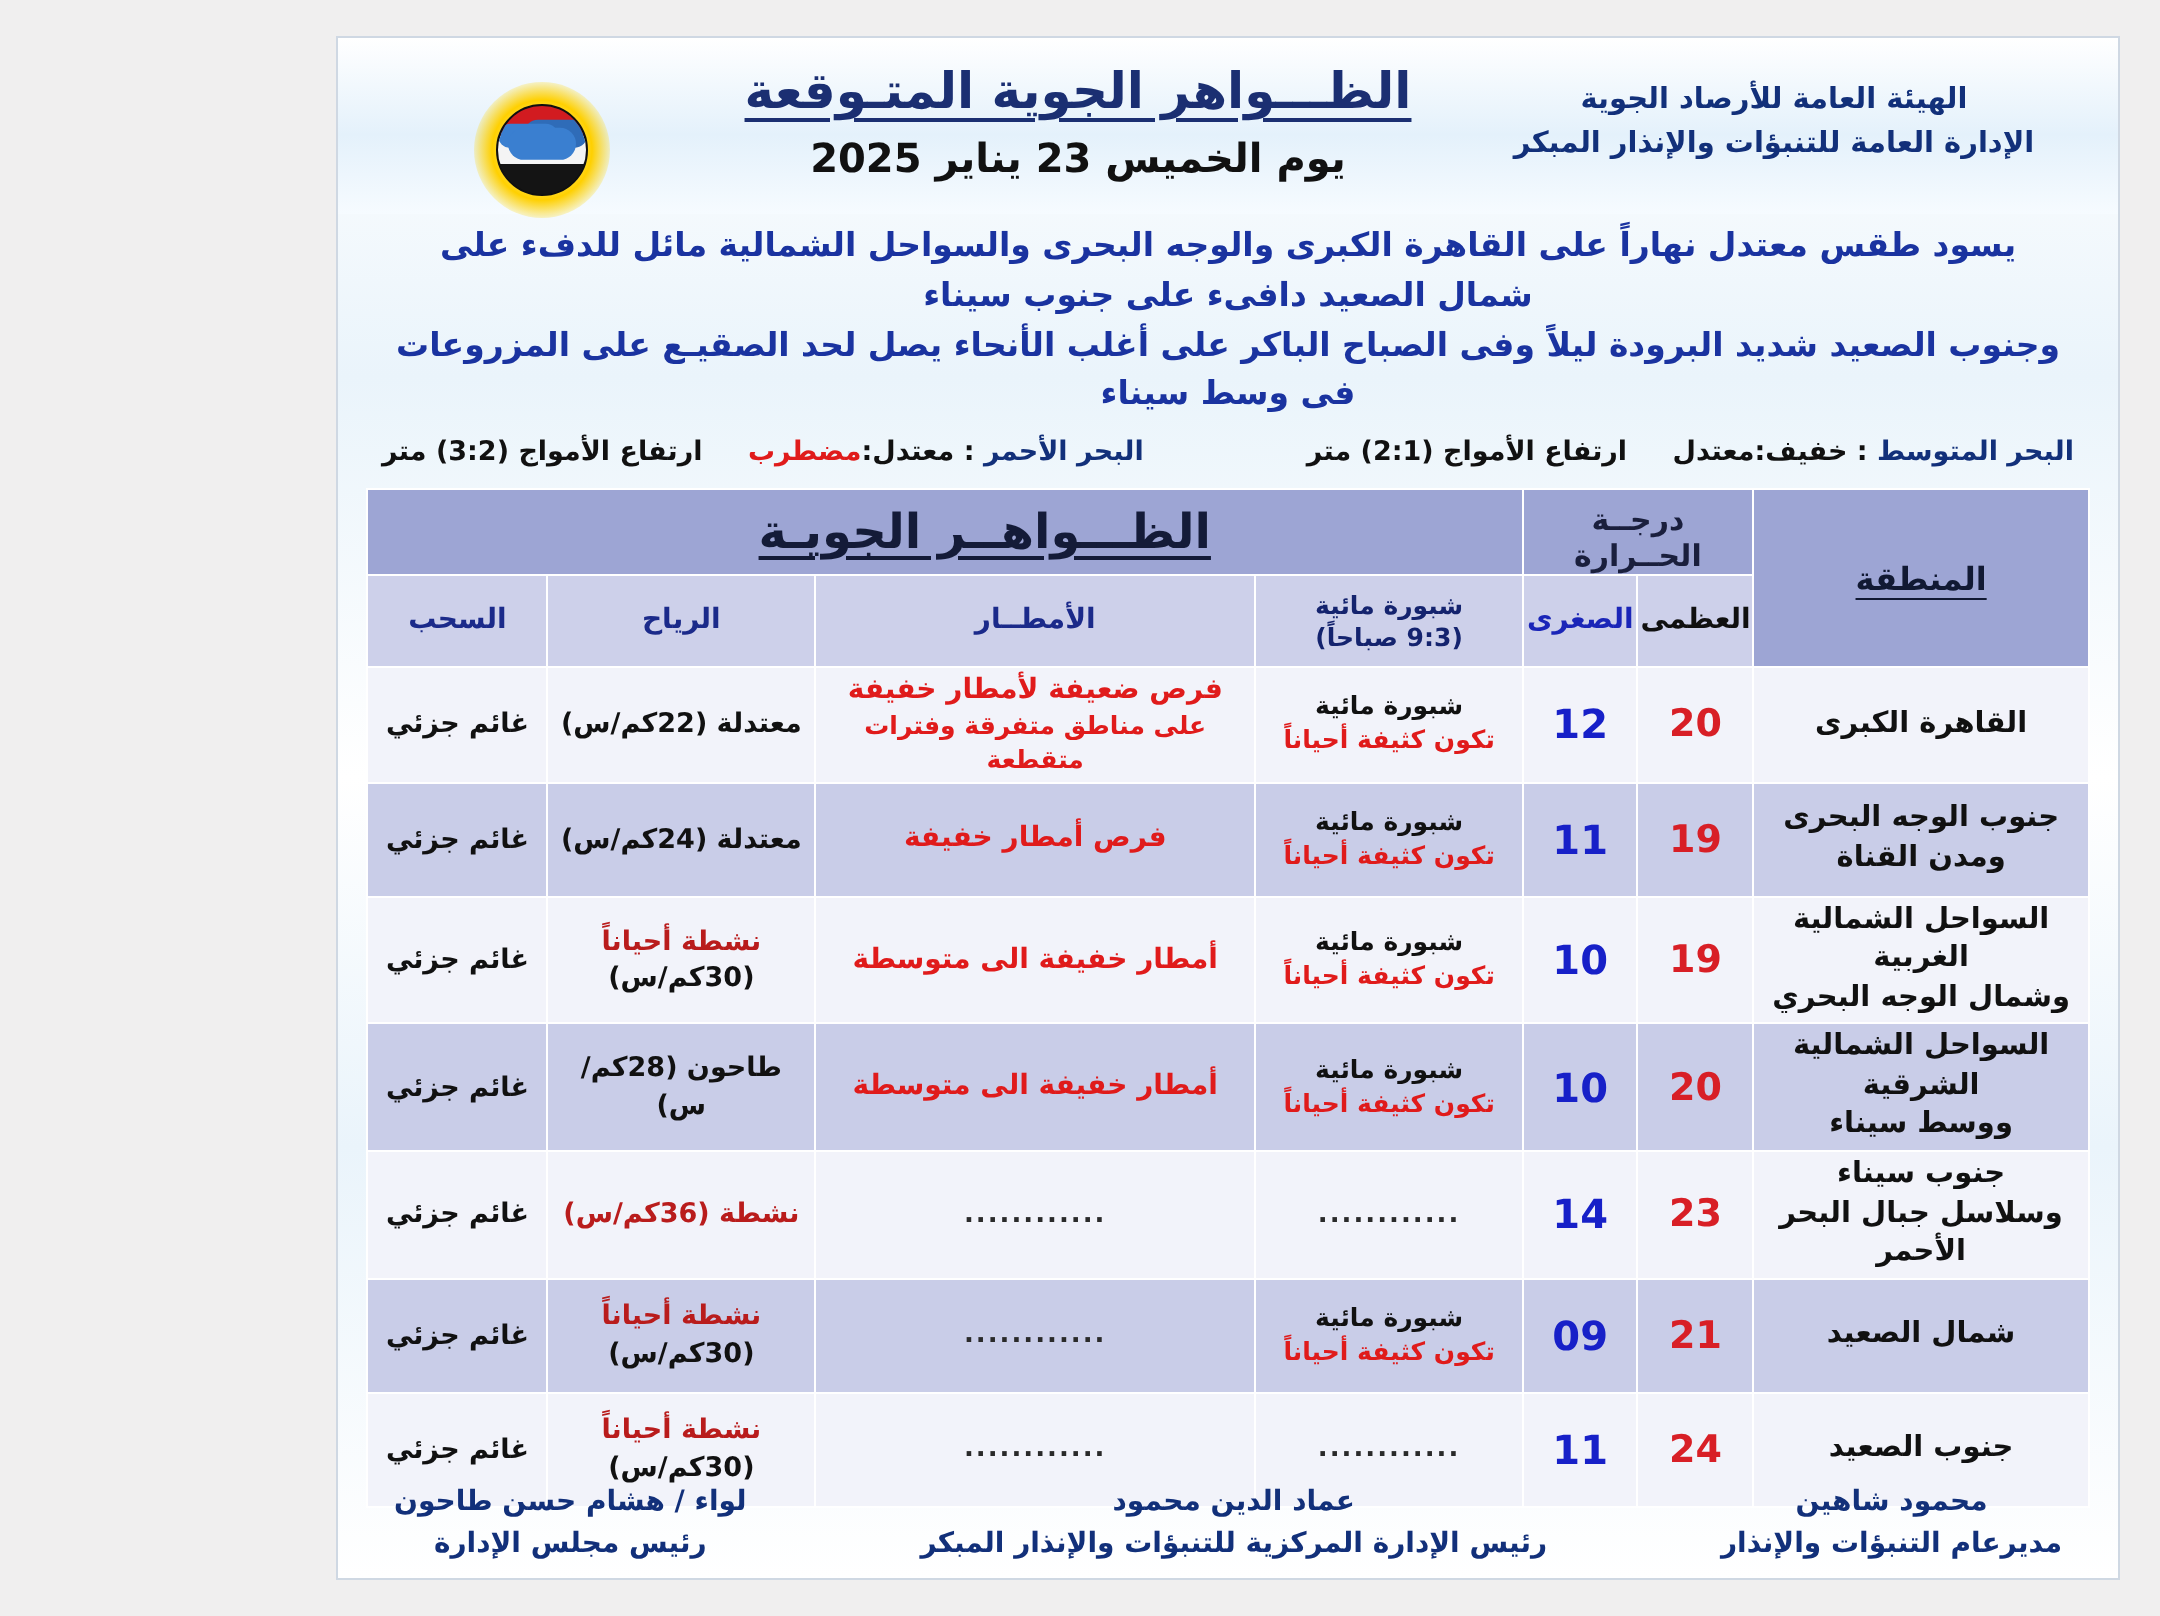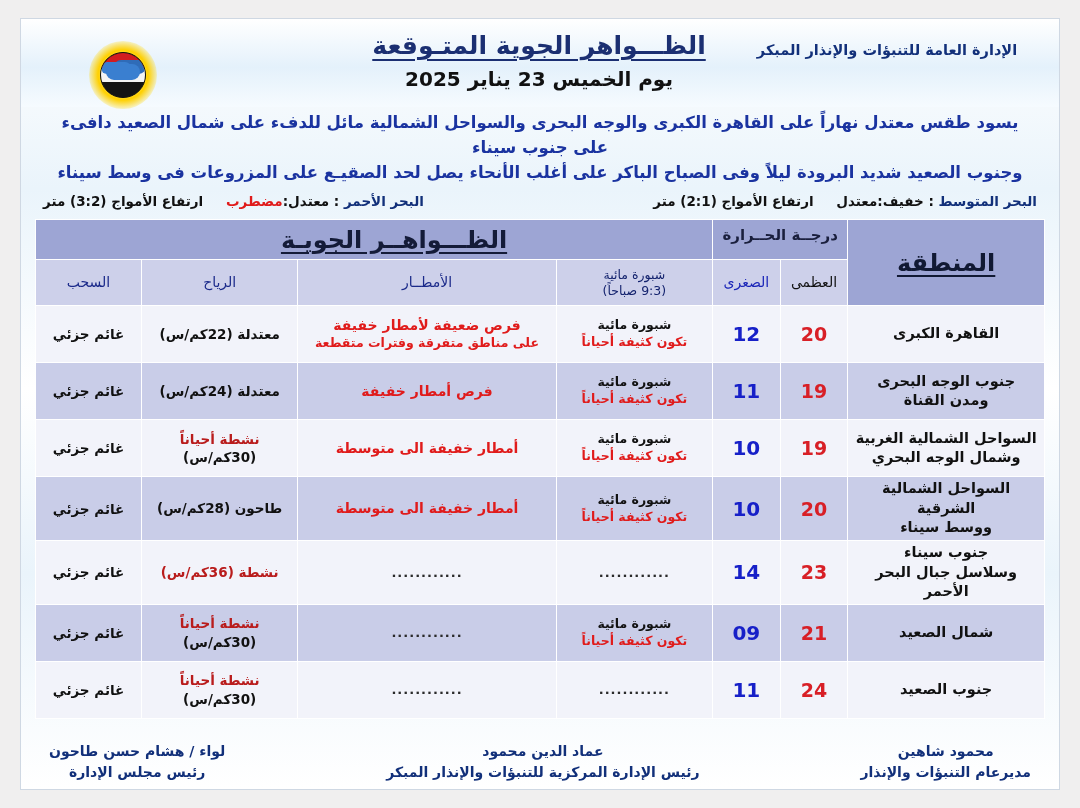--- a/index.html
+++ b/index.html
@@ -16,21 +16,21 @@
   .page {
     position: relative;
     width: 1080px;
     height: 808px;
     background: #f0efef;
     padding: 18px 20px;
   }
 
   .sheet {
     position: relative;
-    width: 1040px;
+    width: 892px;
     height: 772px;
     background: linear-gradient(180deg,#ffffff 0%, #eaf4fb 22%, #ffffff 48%, #eaf4fb 72%, #ffffff 100%);
     border: 1px solid #cfd8e3;
     overflow: hidden;
   }
 
   
   .header {
     position: relative;
     height: 88px;
@@ -143,21 +143,21 @@
   }
   th, td {
     border: 1px solid #ffffff;
     text-align: center;
     vertical-align: middle;
   }
 
   thead .grp-region {
     background: #9da5d4;
     color: #111933;
-    font-size: 24px;
+    font-size: 16px;
     font-weight: bold;
     text-decoration: underline;
     text-underline-offset: 4px;
   }
   thead .grp-temp {
     background: #9da5d4;
     color: #1a1f3d;
     font-size: 15px;
     font-weight: bold;
     letter-spacing: 1px;
@@ -173,21 +173,21 @@
     letter-spacing: 2px;
     text-decoration: underline;
     text-underline-offset: 4px;
     height: 40px;
     padding-left: 40px;
   }
   thead .sub th {
     background: #cdd0ea;
     color: #1b2a8a;
     font-size: 14px;
-    font-weight: normal;
+    font-weight: bold;
     height: 46px;
     line-height: 1.25;
   }
   thead .sub th.sub-min { color: #1a25b8; margin-top: 10px; }
   thead .sub th.sub-max { color: #101010; }
   thead .sub th.sub-fog { color: #14236e; font-size: 12.5px; }
 
   tbody tr.odd td { background: #f2f3fa; }
   tbody tr.even td { background: #c9cde8; }
 
@@ -241,20 +241,21 @@
           <div class="logo-cloud"></div>
         </div>
       </div>
 
       <div class="title-block">
         <div class="main-title">الظـــواهر الجوية المتـوقعة</div>
         <div class="sub-date">يوم الخميس 23 يناير 2025</div>
       </div>
 
       <div class="org-block">
+        <div>الهيئة العامة للأرصاد الجوية</div>
         <div>الإدارة العامة للتنبؤات والإنذار المبكر</div>
       </div>
     </div>
 
     <div class="summary">
       <div class="summary-line">يسود طقس معتدل نهاراً على القاهرة الكبرى والوجه البحرى والسواحل الشمالية مائل للدفء على شمال الصعيد دافىء على جنوب سيناء</div>
       <div class="summary-line">وجنوب الصعيد شديد البرودة ليلاً وفى الصباح الباكر على أغلب الأنحاء يصل لحد الصقيـع على المزروعات فى وسط سيناء</div>
     </div>
 
     <div class="seas">

